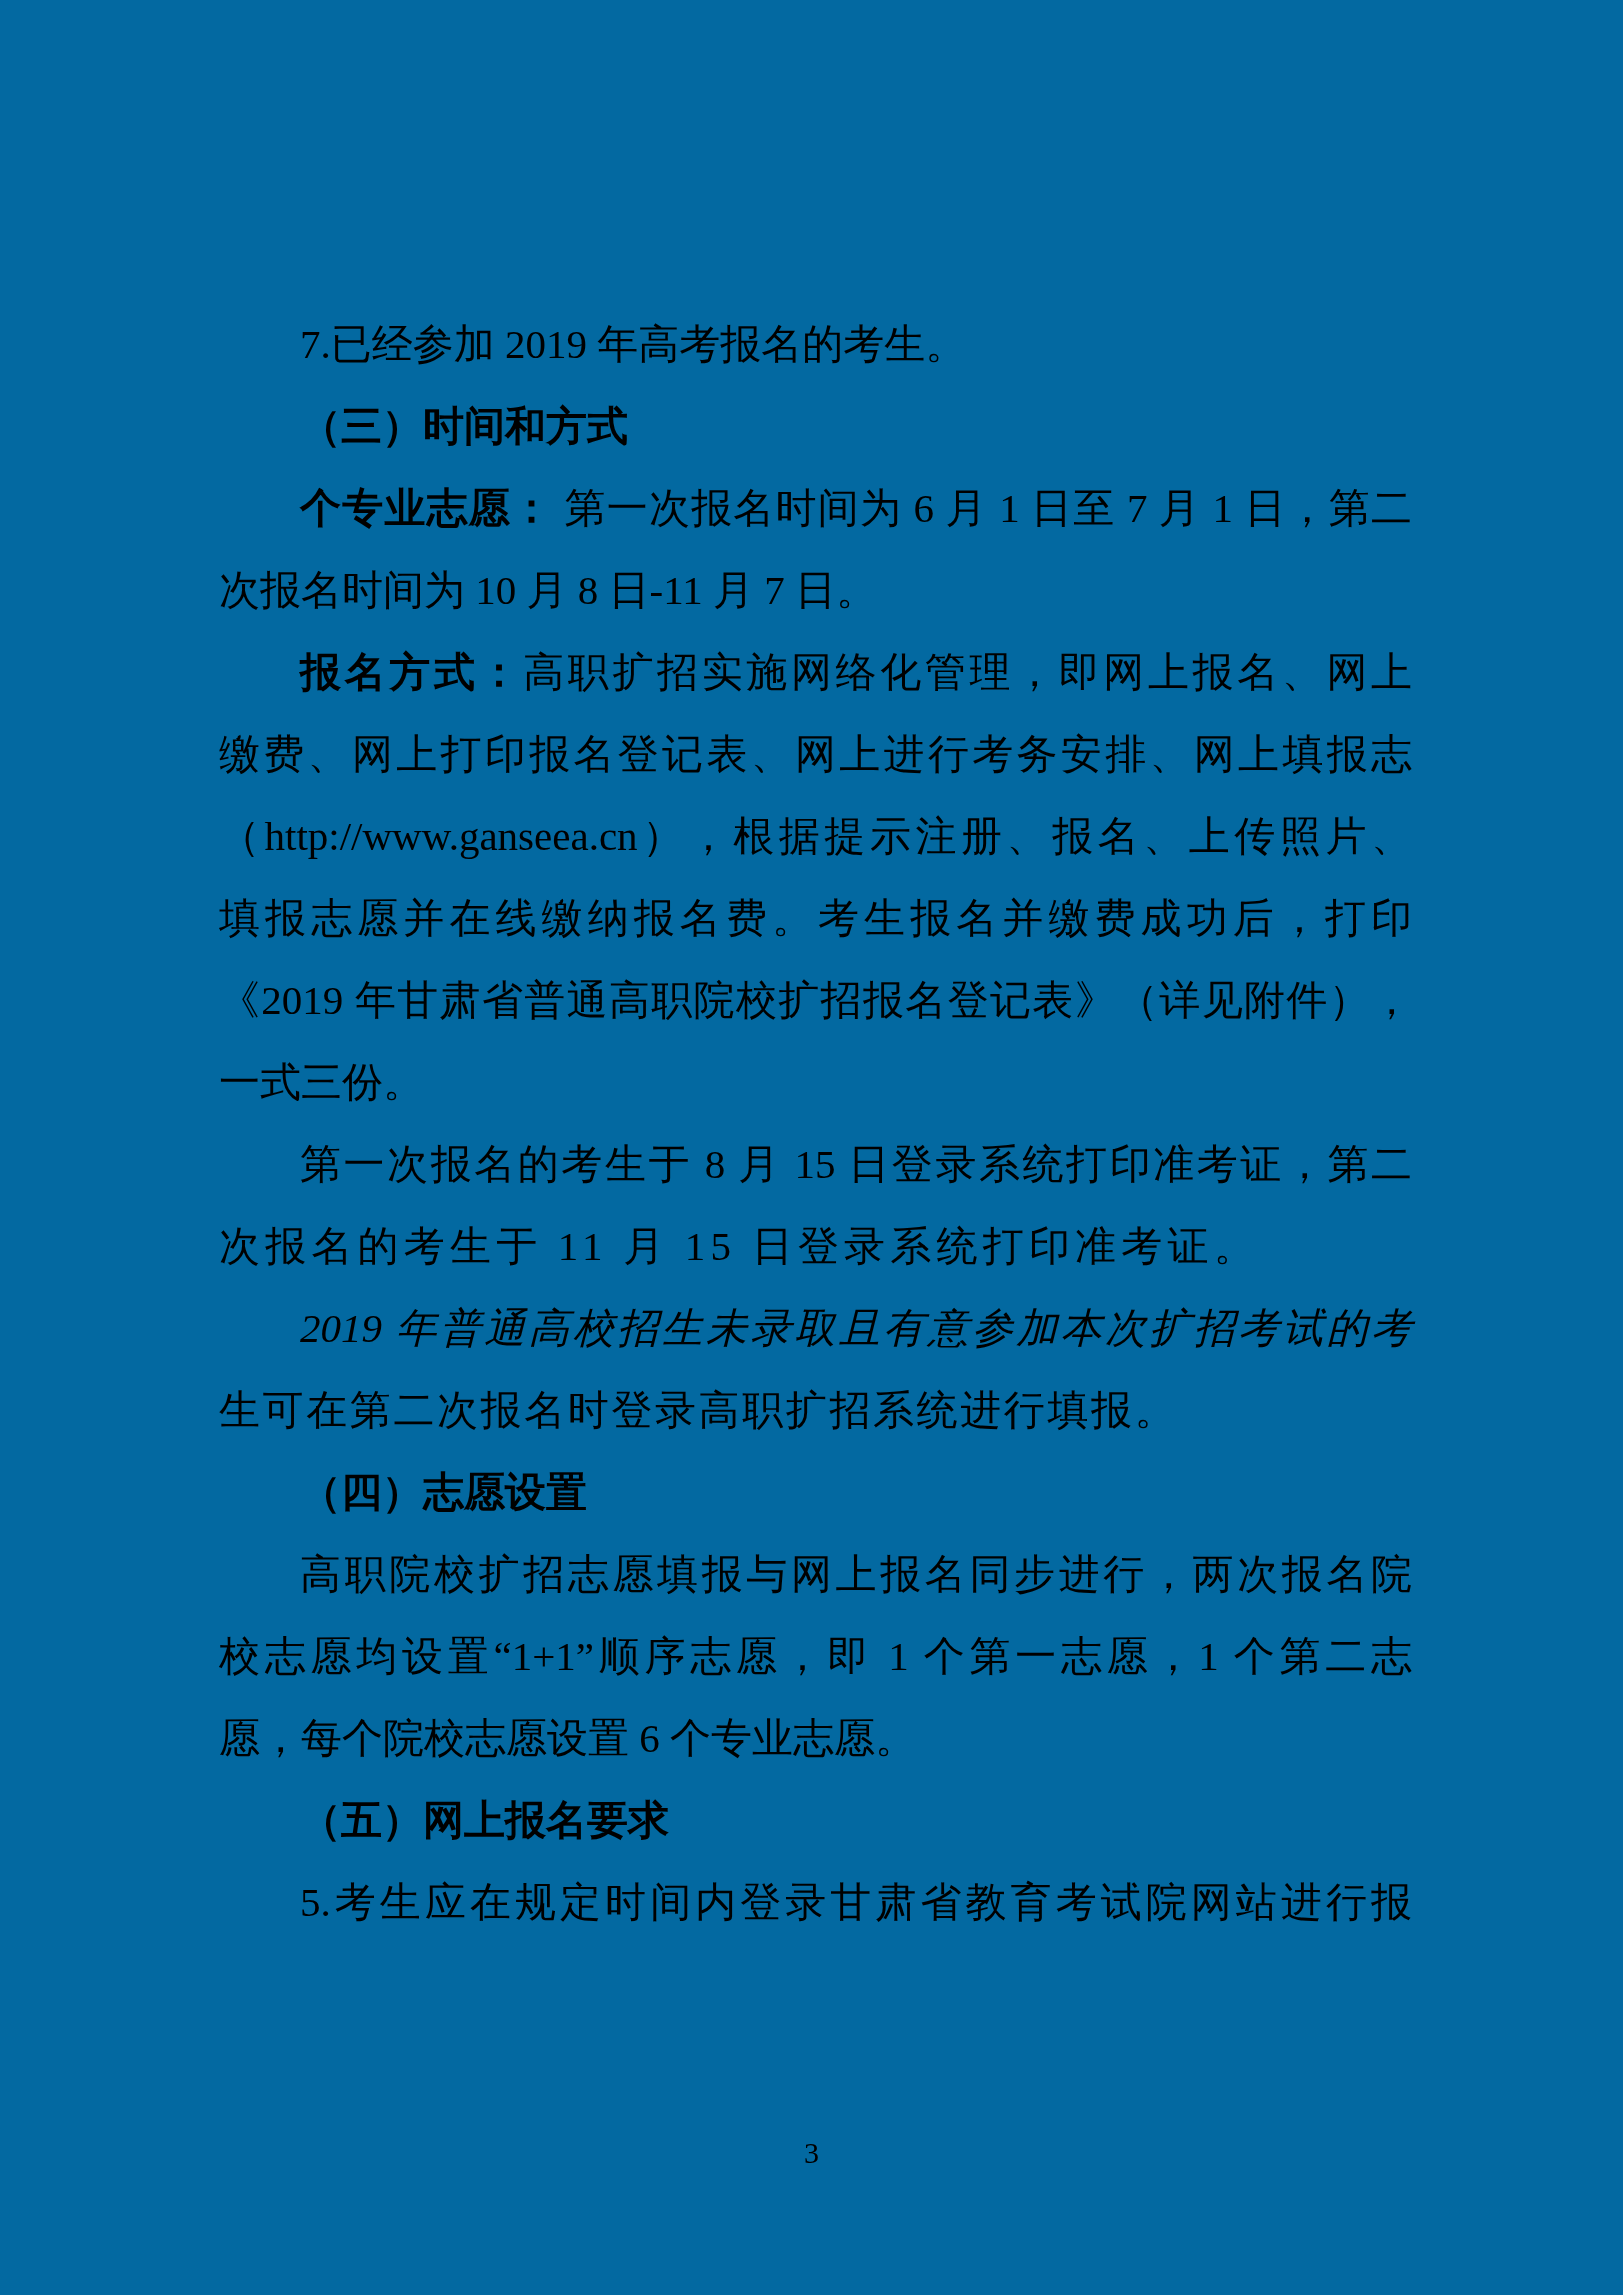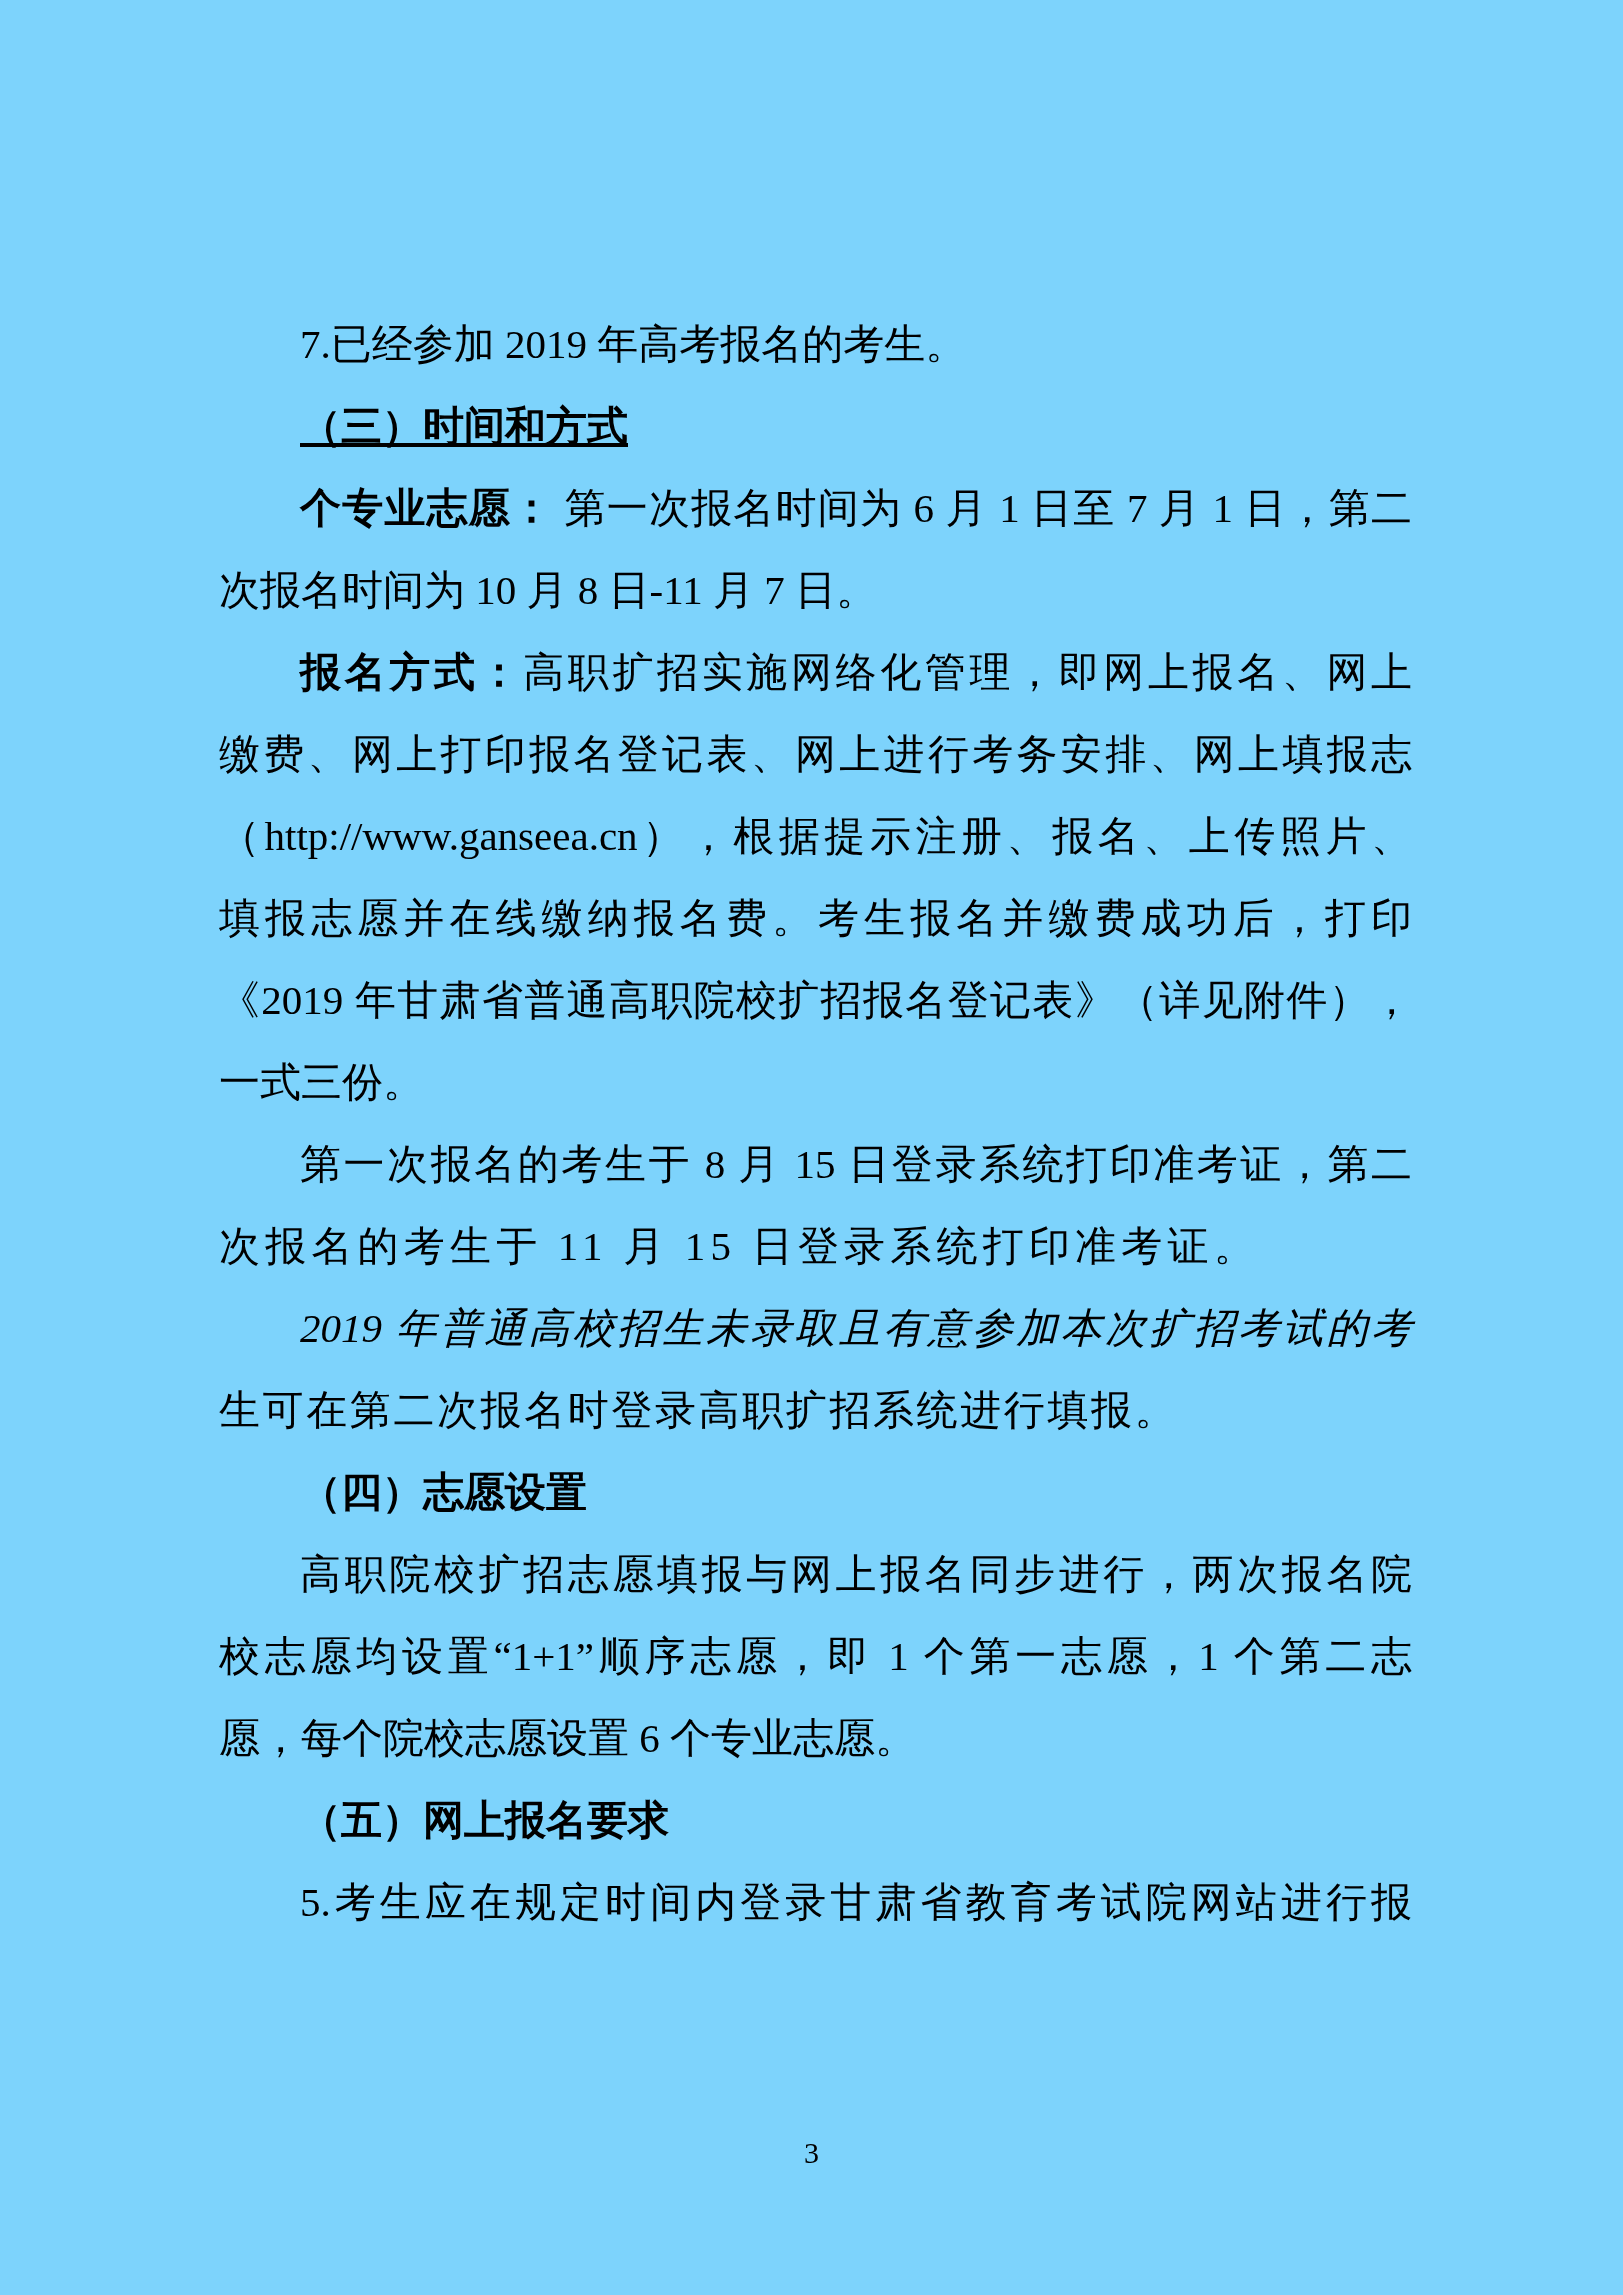--- a/index.html
+++ b/index.html
@@ -4,21 +4,21 @@
 <style>
   html, body {
     margin: 0;
     padding: 0;
     background: #ffffff;
   }
   .page {
     position: relative;
     width: 1623px;
     height: 2295px;
-    background: #7dd3fc;
+    background: #0369a1;
     color: #000000;
     font-family: "Liberation Serif", "DejaVu Serif", serif;
     overflow: hidden;
   }
   .text-block {
     position: absolute;
     left: 219px;
     top: 303px;
     width: 1193px;
     font-size: 41px;
@@ -49,21 +49,21 @@
     font-size: 30px;
     line-height: 39px;
   }
 </style>
 </head>
 <body>
 
 <div class="page">
   <div class="text-block">
       <div class="line" style="padding-left: 81px;"><span>7.已经参加 2019 年高考报名的考生。</span></div>
-      <div class="line heading" style="padding-left: 81px; text-decoration: underline;"><span class="seg-bold">（三）时间和方式</span></div>
+      <div class="line heading" style="padding-left: 81px;"><span class="seg-bold">（三）时间和方式</span></div>
       <div class="line justify" style="padding-left: 81px;"><span class="seg-bold">个专业志愿：</span><span> 第一次报名时间为 6 月 1 日至 7 月 1 日，第二</span></div>
       <div class="line"><span>次报名时间为 10 月 8 日-11 月 7 日。</span></div>
       <div class="line justify" style="padding-left: 81px;"><span class="seg-bold">报名方式：</span><span>高职扩招实施网络化管理，即网上报名、网上</span></div>
       <div class="line justify"><span>缴费、网上打印报名登记表、网上进行考务安排、网上填报志</span></div>
       <div class="line justify"><span>（http://www.ganseea.cn），根据提示注册、报名、上传照片、</span></div>
       <div class="line justify"><span>填报志愿并在线缴纳报名费。考生报名并缴费成功后，打印</span></div>
       <div class="line justify"><span>《2019 年甘肃省普通高职院校扩招报名登记表》（详见附件），</span></div>
       <div class="line"><span>一式三份。</span></div>
       <div class="line justify" style="padding-left: 81px;"><span>第一次报名的考生于 8 月 15 日登录系统打印准考证，第二</span></div>
       <div class="line" style="letter-spacing: 5.2px;"><span>次报名的考生于 11 月 15 日登录系统打印准考证。</span></div>

